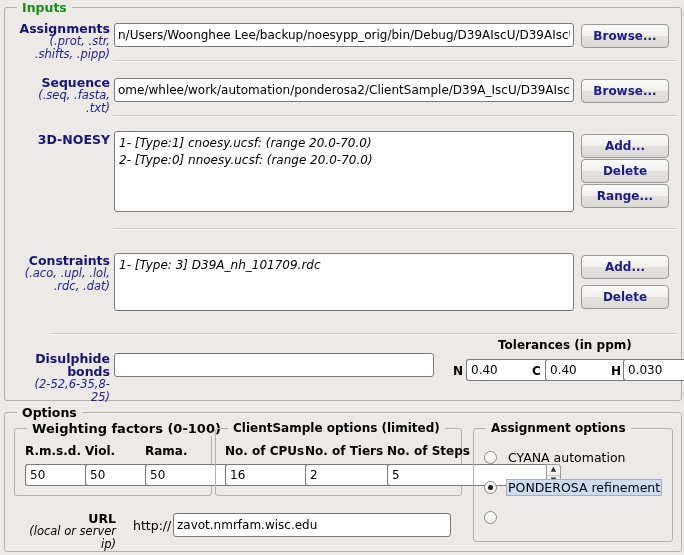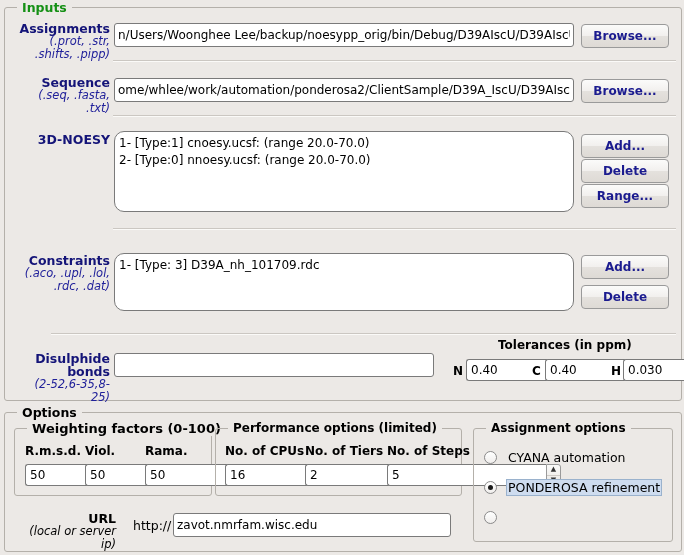--- a/index.html
+++ b/index.html
@@ -70,24 +70,25 @@
     color: #000;
     padding: 0 3px;
     outline: none;
   }
 
   
   .listbox {
     position: absolute;
     background: #ffffff;
     border: 1px solid #7a7a7a;
-    border-radius: 10px;
+    border-radius: 3px;
     box-sizing: border-box;
     overflow: hidden;
     padding: 3px 4px;
+    font-style: italic;
   }
   .listbox .row {
     font-size: 12px;
     line-height: 17px;
     color: #000;
     white-space: nowrap;
   }
 
   
   .btn {
@@ -316,21 +317,21 @@
 <div class="bhead" style="left:145px; top:444px;">Rama.</div>
 <div class="spin" style="left:145px; top:464px; width:50px;">
   <input class="field" value="50" style="">
   <div class="arrows">
     <div class="ar up">▲</div>
     <div class="ar down">▼</div>
   </div>
 </div>
 
 <div class="groupbox" style="left:215px; top:428px; width:245px; height:66px;">
-  <span class="group-title title-black" style="font-size:12px;">Performance options (limited)</span>
+  <span class="group-title title-black" style="font-size:12px;">ClientSample options (limited)</span>
 </div>
 <div class="bhead" style="left:225px; top:444px;">No. of CPUs</div>
 <div class="spin" style="left:225px; top:464px; width:51px;">
   <input class="field" value="16" style="">
   <div class="arrows">
     <div class="ar up">▲</div>
     <div class="ar down">▼</div>
   </div>
 </div>
 <div class="bhead" style="left:305px; top:444px;">No. of Tiers</div>

